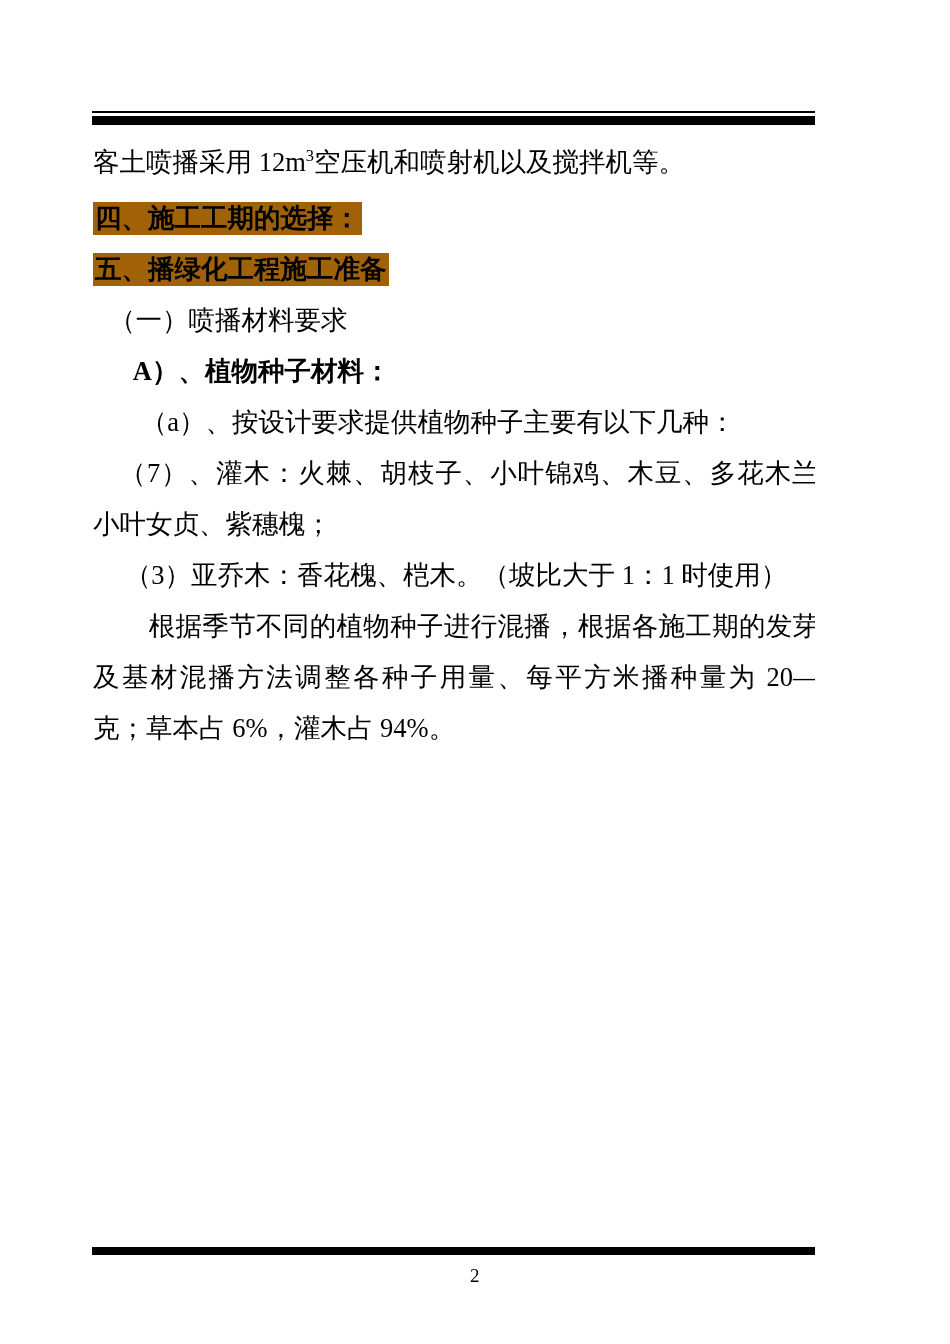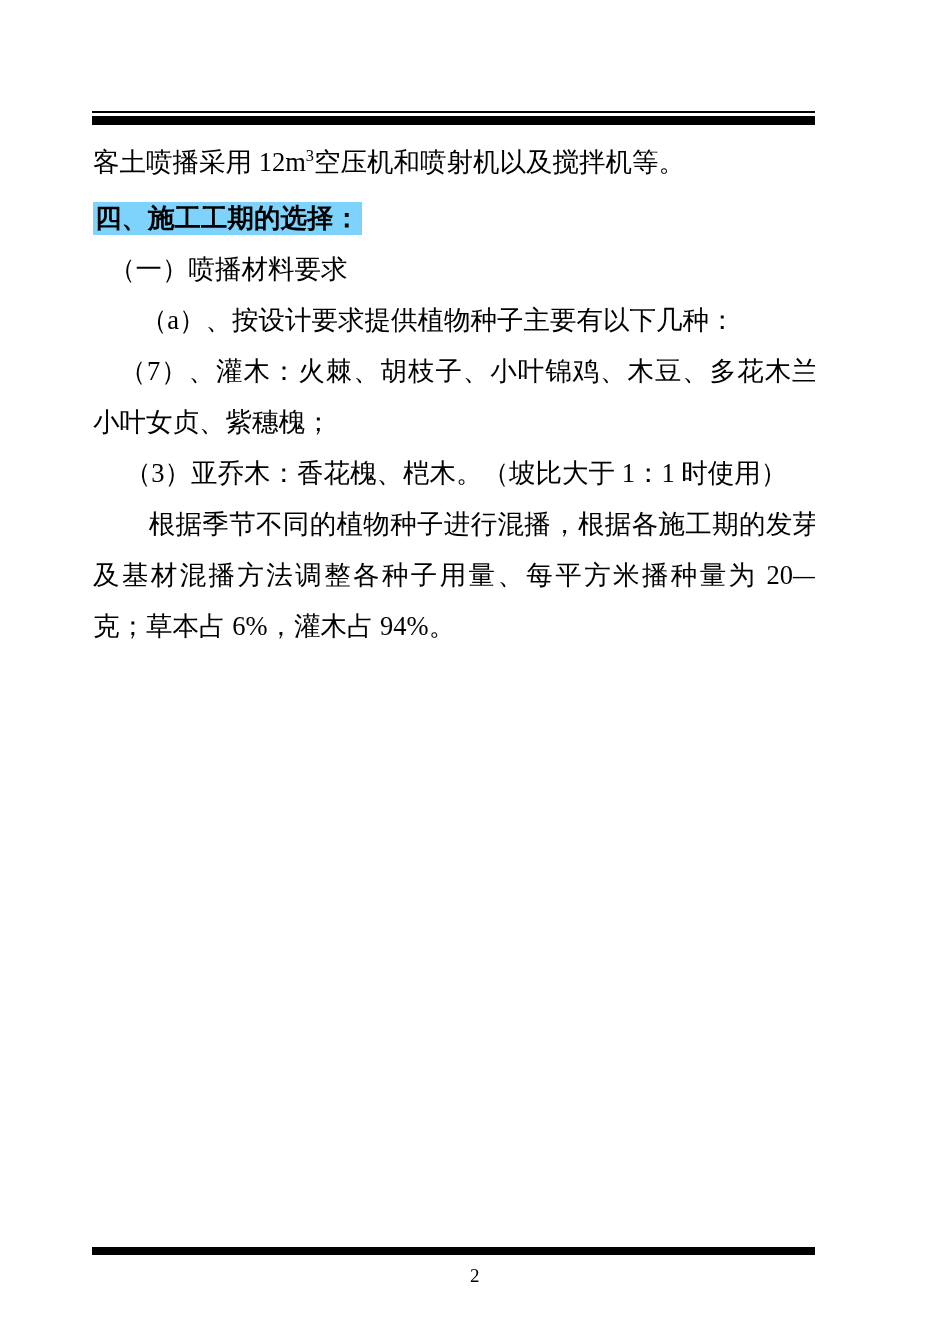--- a/index.html
+++ b/index.html
@@ -85,21 +85,21 @@
 
   
   .heading-hl {
     font-size: 26.5px;
     line-height: 51px;
     font-weight: bold;
     margin: 0;
     display: block;
   }
   .heading-hl .hl {
-    background: #7dd3fc;
+    background: #a16207;
     padding: 1px 2px 2px 2px;
     text-align: right;
   }
   .heading-plain {
     font-size: 26.5px;
     line-height: 51px;
     font-weight: normal;
     margin: 0;
     text-indent: 0.6em;
   }
@@ -143,23 +143,25 @@
 
   <div class="content">
 
     <p class="para"><span>客土喷播采用 12m</span><sup>3</sup><span>空压机和喷射机以及搅拌机等。</span></p>
 
     <div class="sp-h"></div>
 
     <div class="heading-hl"><span class="hl">四、施工工期的选择：</span></div>
 
 
+    <div class="heading-hl"><span class="hl">五、播绿化工程施工准备</span></div>
 
     <p class="heading-plain">（一）喷播材料要求</p>
 
+    <p class="heading-sub">A）、植物种子材料：</p>
 
 
     <p class="list-line ind-a">（a）、按设计要求提供植物种子主要有以下几种：</p>
 
 
     <p class="list-line ind-n">（7）、灌木：火棘、胡枝子、小叶锦鸡、木豆、多花木兰、小叶女贞、紫穗槐；</p>
 
     <p class="list-line ind-p">（3）亚乔木：香花槐、桤木。（坡比大于 1：1 时使用）</p>
 
     <p class="para indent2">根据季节不同的植物种子进行混播，根据各施工期的发芽率及基材混播方法调整各种子用量、每平方米播种量为 20—30 克；草本占 6%，灌木占 94%。</p>

